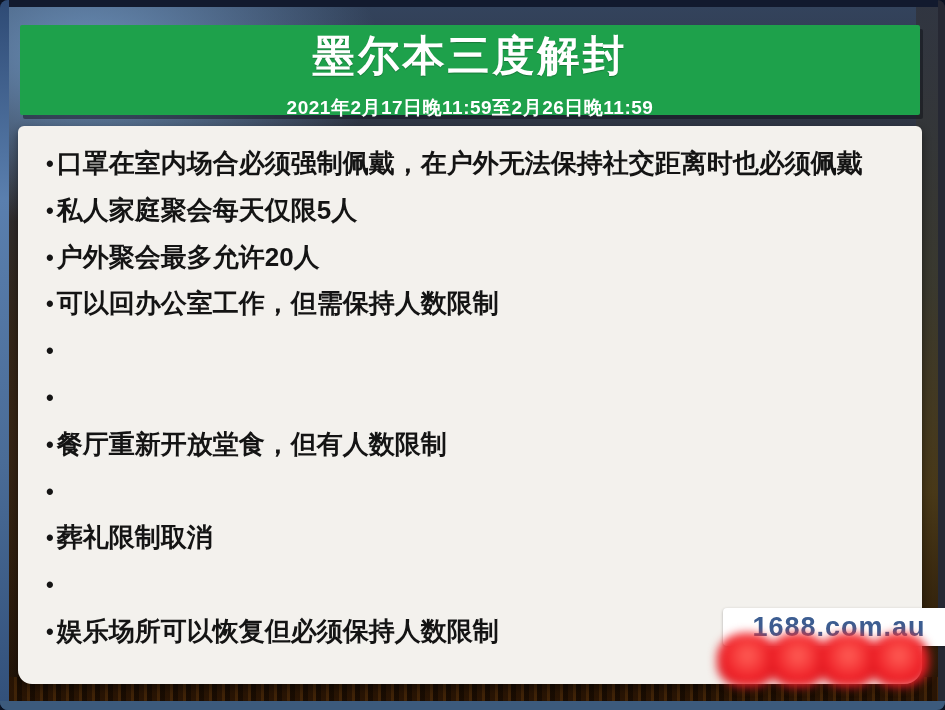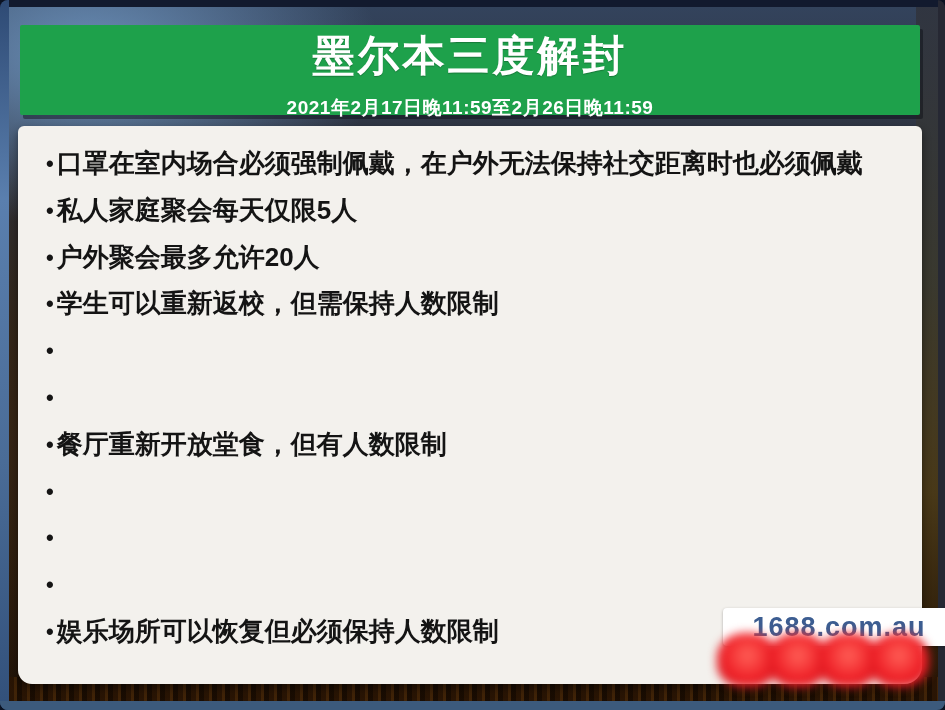--- a/index.html
+++ b/index.html
@@ -124,37 +124,38 @@
       <li class="rule">
         <span class="bullet">•</span>
         <span>私人家庭聚会每天仅限5人</span>
       </li>
       <li class="rule">
         <span class="bullet">•</span>
         <span>户外聚会最多允许20人</span>
       </li>
       <li class="rule">
         <span class="bullet">•</span>
-        <span>学生可以重新返校，但需保持人数限制</span>
+        <span>可以回办公室工作，但需保持人数限制</span>
       </li>
       <li class="rule">
         <span class="bullet">•</span>
       </li>
       <li class="rule">
         <span class="bullet">•</span>
       </li>
       <li class="rule">
         <span class="bullet">•</span>
         <span>餐厅重新开放堂食，但有人数限制</span>
       </li>
       <li class="rule">
         <span class="bullet">•</span>
       </li>
       <li class="rule">
         <span class="bullet">•</span>
+        <span>葬礼限制取消</span>
       </li>
       <li class="rule">
         <span class="bullet">•</span>
       </li>
       <li class="rule">
         <span class="bullet">•</span>
         <span>娱乐场所可以恢复但必须保持人数限制</span>
       </li>
     </ul>
   </div>

